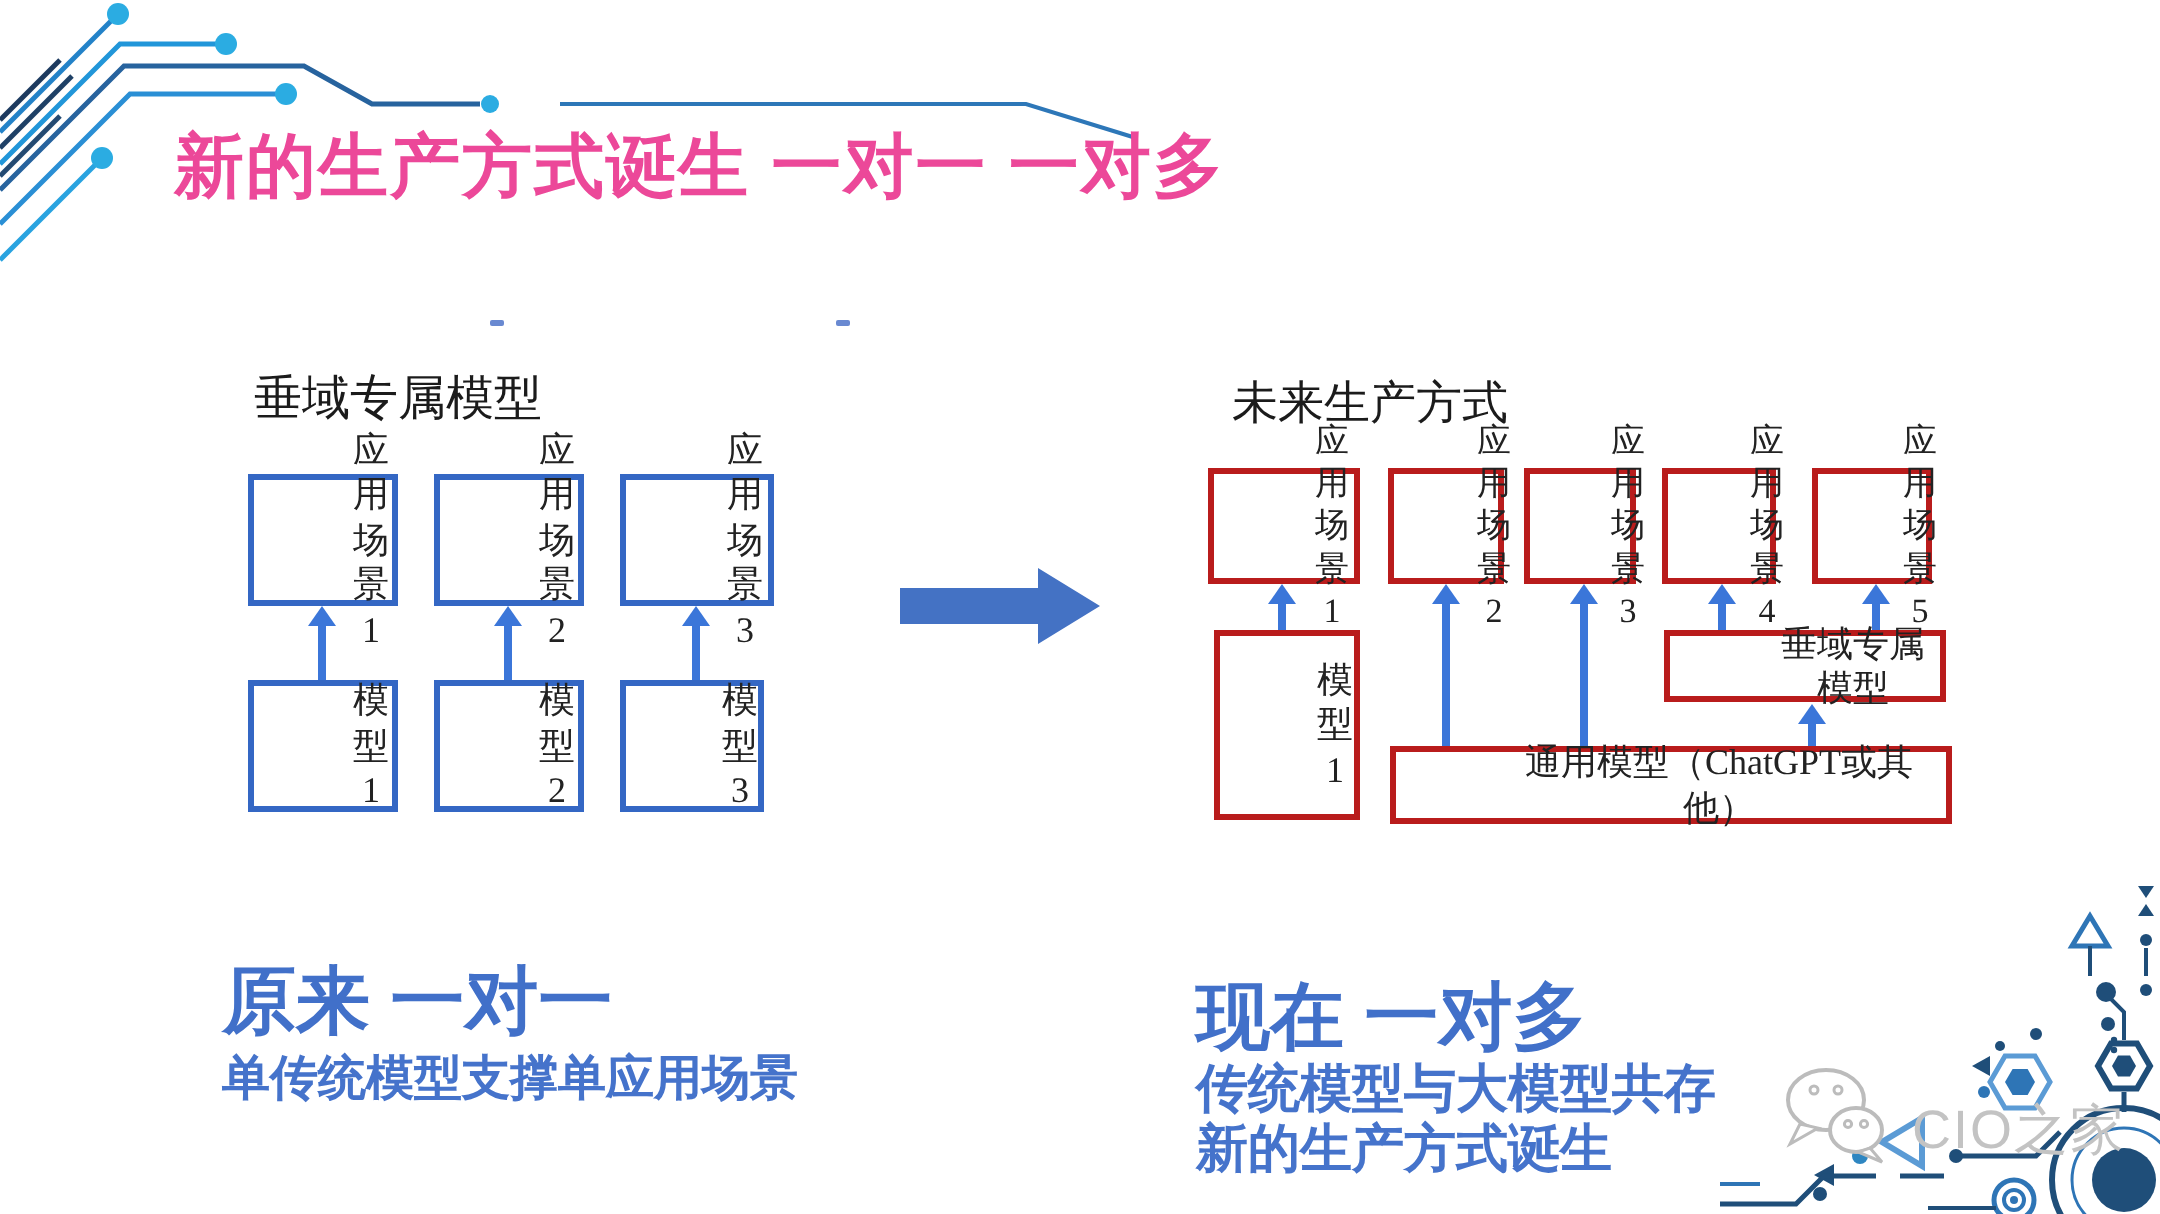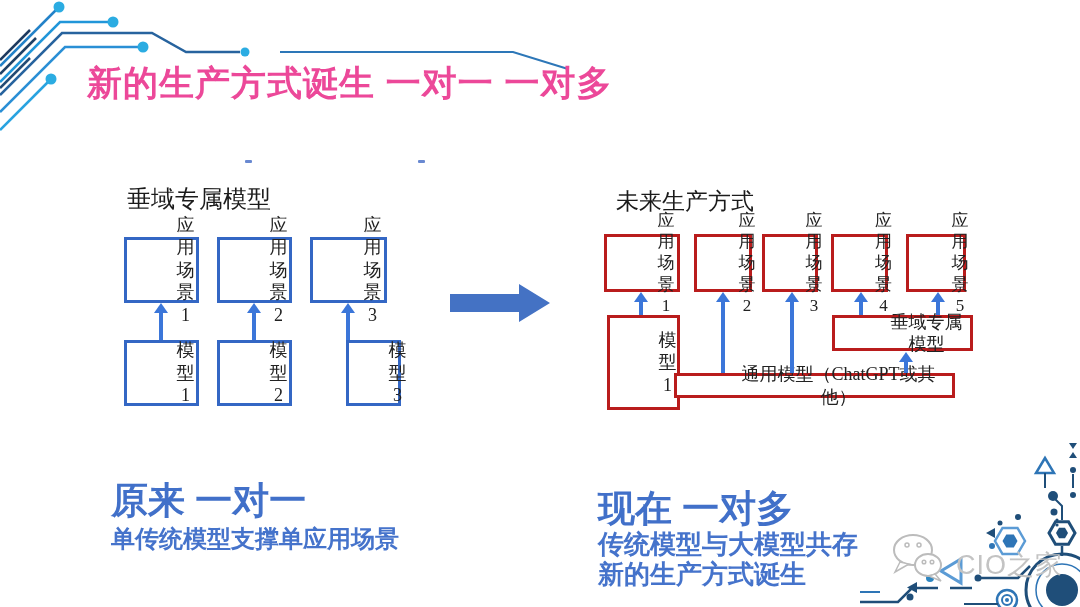--- a/index.html
+++ b/index.html
@@ -96,21 +96,21 @@
   <div class="head"></div>
     <div class="shaft"></div>
   </div>
 
 <div class="dbox lft" style="left:124px;top:340px;width:75px;height:66px;">
   <span>模型1</span>
   </div>
 <div class="dbox lft" style="left:217px;top:340px;width:75px;height:66px;">
   <span>模型2</span>
   </div>
-<div class="dbox lft" style="left:310px;top:340px;width:55px;height:66px;margin-left:36px;">
+<div class="dbox lft" style="left:310px;top:340px;width:72px;height:66px;">
   <span>模型3</span>
   </div>
 
 <svg class="abs" style="left:448px;top:280px;" width="106" height="46" viewBox="0 0 106 46">
   <polygon points="2,14 71,14 71,4 102,23 71,42 71,32 2,32" fill="#4472c4"></polygon>
 </svg>
 
 <div class="abs diagram-label" style="left:616px;top:186px;font-size:23px;">未来生产方式</div>
 
 <div class="dbox rgt" style="left:604px;top:234px;width:76px;height:58px;">
@@ -133,21 +133,21 @@
   <span>应用
 场景5</span>
   </div>
 
 <div class="dbox rgt" style="left:607px;top:315px;width:73px;height:95px;font-size:18px;">
   <span>模型1</span>
   </div>
 <div class="dbox rgt" style="left:832px;top:315px;width:141px;height:36px;font-size:18px;">
   <span>垂域专属模型</span>
   </div>
-<div class="dbox rgt" style="left:674px;top:373px;width:281px;height:25px;font-size:18px;">
+<div class="dbox rgt" style="left:695px;top:373px;width:281px;height:39px;font-size:18px;">
   <span>通用模型（ChatGPT或其他）</span>
   </div>
 
 <div class="arrow-up" style="left:634px;top:292px;height:23px;">
   <div class="head"></div>
     <div class="shaft"></div>
   </div>
 <div class="arrow-up" style="left:716px;top:292px;height:81px;">
   <div class="head"></div>
     <div class="shaft"></div>

